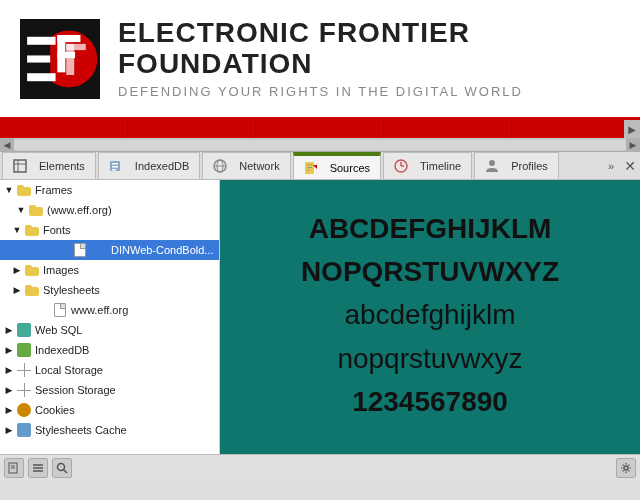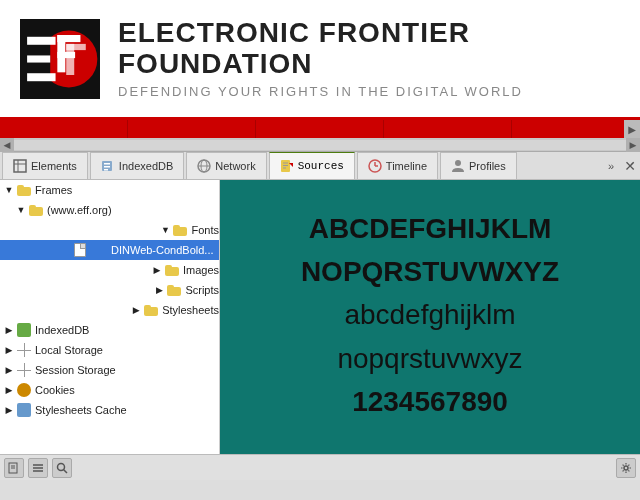--- a/index.html
+++ b/index.html
@@ -116,28 +116,27 @@
       display: flex;
       align-items: center;
       padding: 0 10px;
       border: 1px solid #bbb;
       border-bottom: none;
       background: #e8e8e8;
       margin-right: 2px;
       cursor: pointer;
       font-size: 11px;
       color: #333;
-      gap: 4px;
+      gap: 12px;
       height: 100%;
     }
     .tab.active {
       background: #f5f5f5;
-      border-top: 1px solid #4d7c0f;
+      border-top: 4px solid #4d7c0f;
       color: #000;
-      font-family: Liberation Mono, monospace;
     }
     .tab-icon {
       width: 14px;
       height: 14px;
       flex-shrink: 0;
     }
     .tab-more {
       display: flex;
       align-items: center;
       justify-content: center;
@@ -180,21 +179,21 @@
       cursor: pointer;
       white-space: nowrap;
       font-size: 11px;
       color: #222;
       user-select: none;
     }
     .tree-item.selected { background: #3879d9; color: #fff; gap: 20px; }
 
     .indent0 { padding-left: 4px; }
     .indent1 { padding-left: 16px; text-align: center; }
-    .indent2 { padding-left: 40px; justify-content: flex-end; }
+    .indent2 { padding-left: 12px; }
     .indent3 { padding-left: 40px; }
 
     .triangle {
       width: 10px;
       height: 10px;
       display: inline-flex;
       align-items: center;
       justify-content: center;
       font-size: 9px;
       margin-right: 2px;
@@ -482,37 +481,44 @@
       </div>
 
       <div class="tree-item indent2">
         <span class="triangle closed"></span>
         <span class="tree-icon">
             <div class="folder-icon"></div>
           </span>
         <span>Images</span>
       </div>
 
-      <div class="tree-item indent2">
-        <span class="triangle closed"></span>
-        <span class="tree-icon">
-            <div class="folder-icon"></div>
-          </span>
-        <span>Scripts</span>
-      </div>
 
       <div class="tree-item indent2">
         <span class="triangle closed"></span>
         <span class="tree-icon">
             <div class="folder-icon"></div>
           </span>
         <span>Stylesheets</span>
       </div>
 
-
+      <div class="tree-item indent3">
+        <span class="triangle empty"></span>
+        <span class="tree-icon">
+          <div class="file-icon" style="background:#fff3;"></div>
+        </span>
+        <span>www.eff.org</span>
+      </div>
+
+      <div class="tree-item indent0">
+        <span class="triangle closed"></span>
+        <span class="tree-icon">
+          <div style="width:14px;height:14px;background:#4a9;border-radius:2px;"></div>
+        </span>
+        <span>Web SQL</span>
+      </div>
 
       <div class="tree-item indent0">
         <span class="triangle closed"></span>
         <span class="tree-icon">
           <div style="width:14px;height:14px;background:#6a4;border-radius:2px;"></div>
         </span>
         <span>IndexedDB</span>
       </div>
 
       <div class="tree-item indent0">

